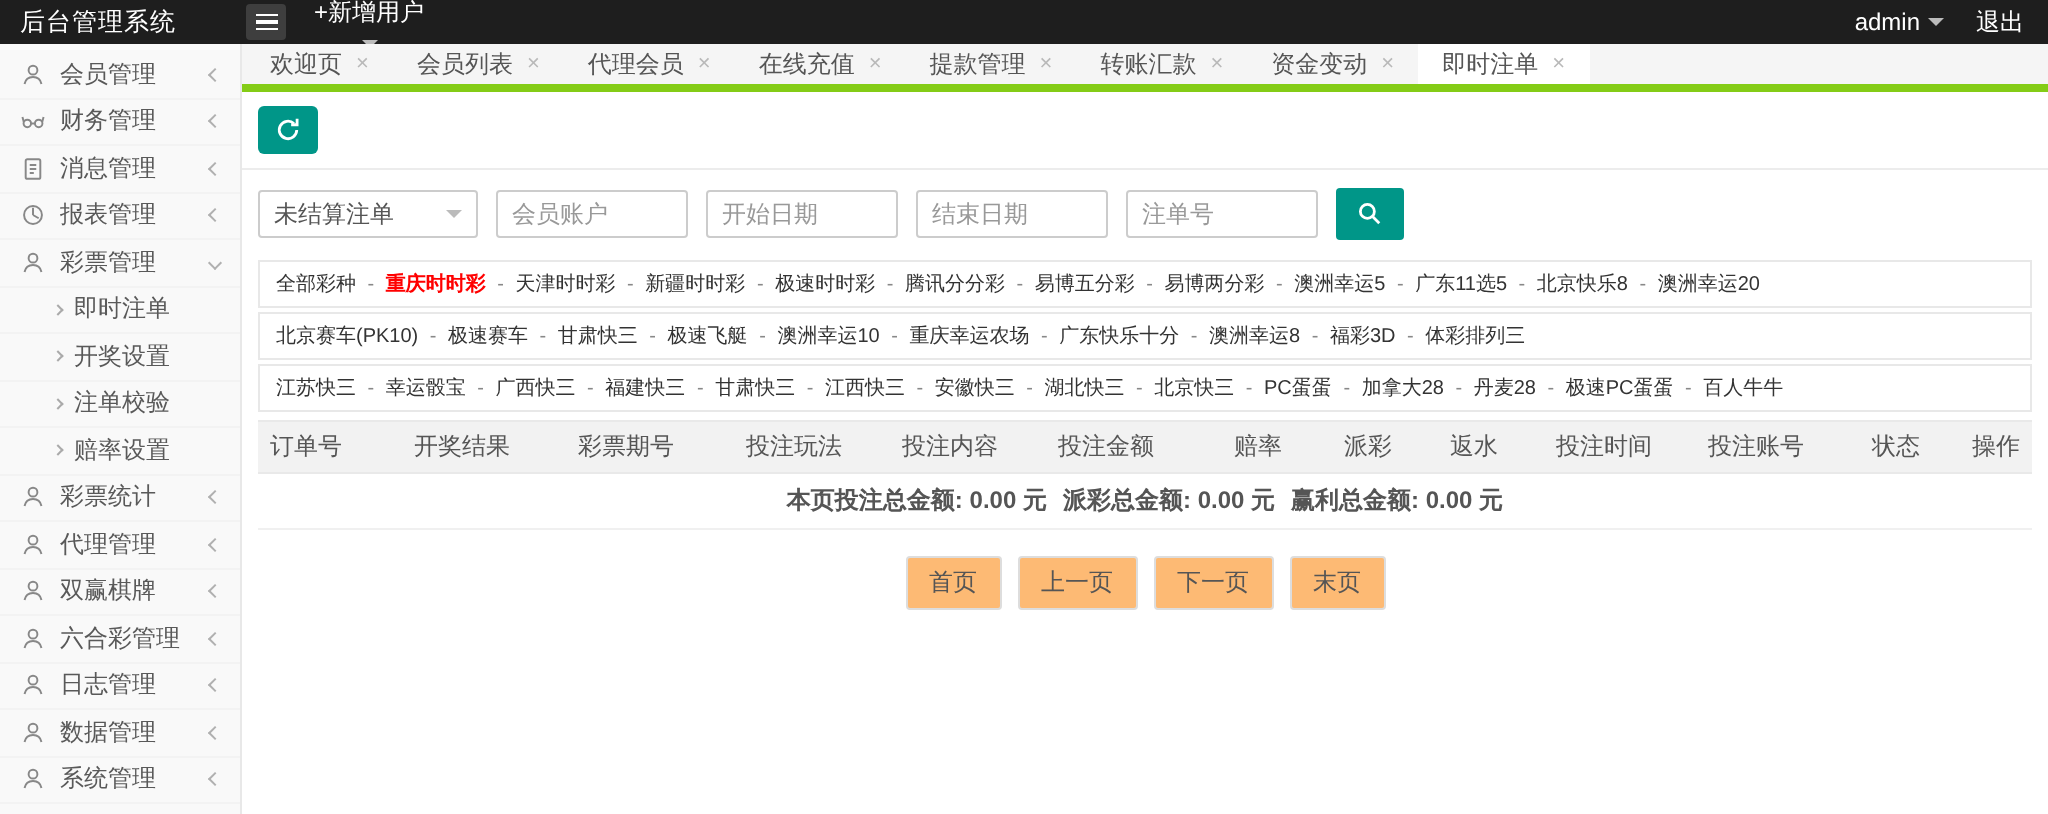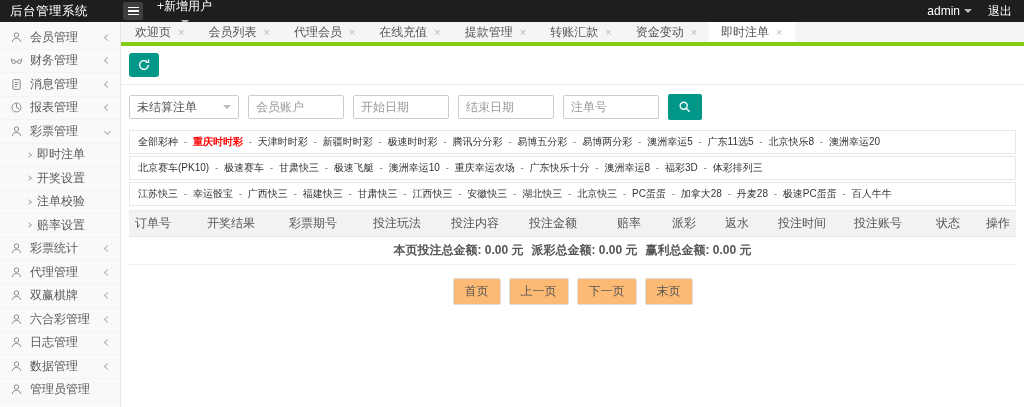--- a/index.html
+++ b/index.html
@@ -243,20 +243,30 @@
           <span class="chev"></span>
         </div>
           <div class="nav-item" data-icon="user">
           <span class="ic">
             <svg class="i-user" viewBox="0 0 16 16" width="13" height="13">
                 <circle cx="8" cy="5" r="2.7" fill="none" stroke="#888" stroke-width="1.2"></circle>
                 <path d="M2.8 13.5c.6-3 2.6-4.3 5.2-4.3s4.6 1.3 5.2 4.3" fill="none" stroke="#888" stroke-width="1.2"></path>
               </svg>
           </span>
           <span class="lbl">数据管理</span>
+          <span class="chev"></span>
+        </div>
+          <div class="nav-item" data-icon="user">
+          <span class="ic">
+            <svg class="i-user" viewBox="0 0 16 16" width="13" height="13">
+                <circle cx="8" cy="5" r="2.7" fill="none" stroke="#888" stroke-width="1.2"></circle>
+                <path d="M2.8 13.5c.6-3 2.6-4.3 5.2-4.3s4.6 1.3 5.2 4.3" fill="none" stroke="#888" stroke-width="1.2"></path>
+              </svg>
+          </span>
+          <span class="lbl">系统管理</span>
           <span class="chev"></span>
         </div>
           <div class="nav-item" data-icon="user">
           <span class="ic">
             <svg class="i-user" viewBox="0 0 16 16" width="13" height="13">
                 <circle cx="8" cy="5" r="2.7" fill="none" stroke="#888" stroke-width="1.2"></circle>
                 <path d="M2.8 13.5c.6-3 2.6-4.3 5.2-4.3s4.6 1.3 5.2 4.3" fill="none" stroke="#888" stroke-width="1.2"></path>
               </svg>
           </span>
           <span class="lbl">管理员管理</span>

